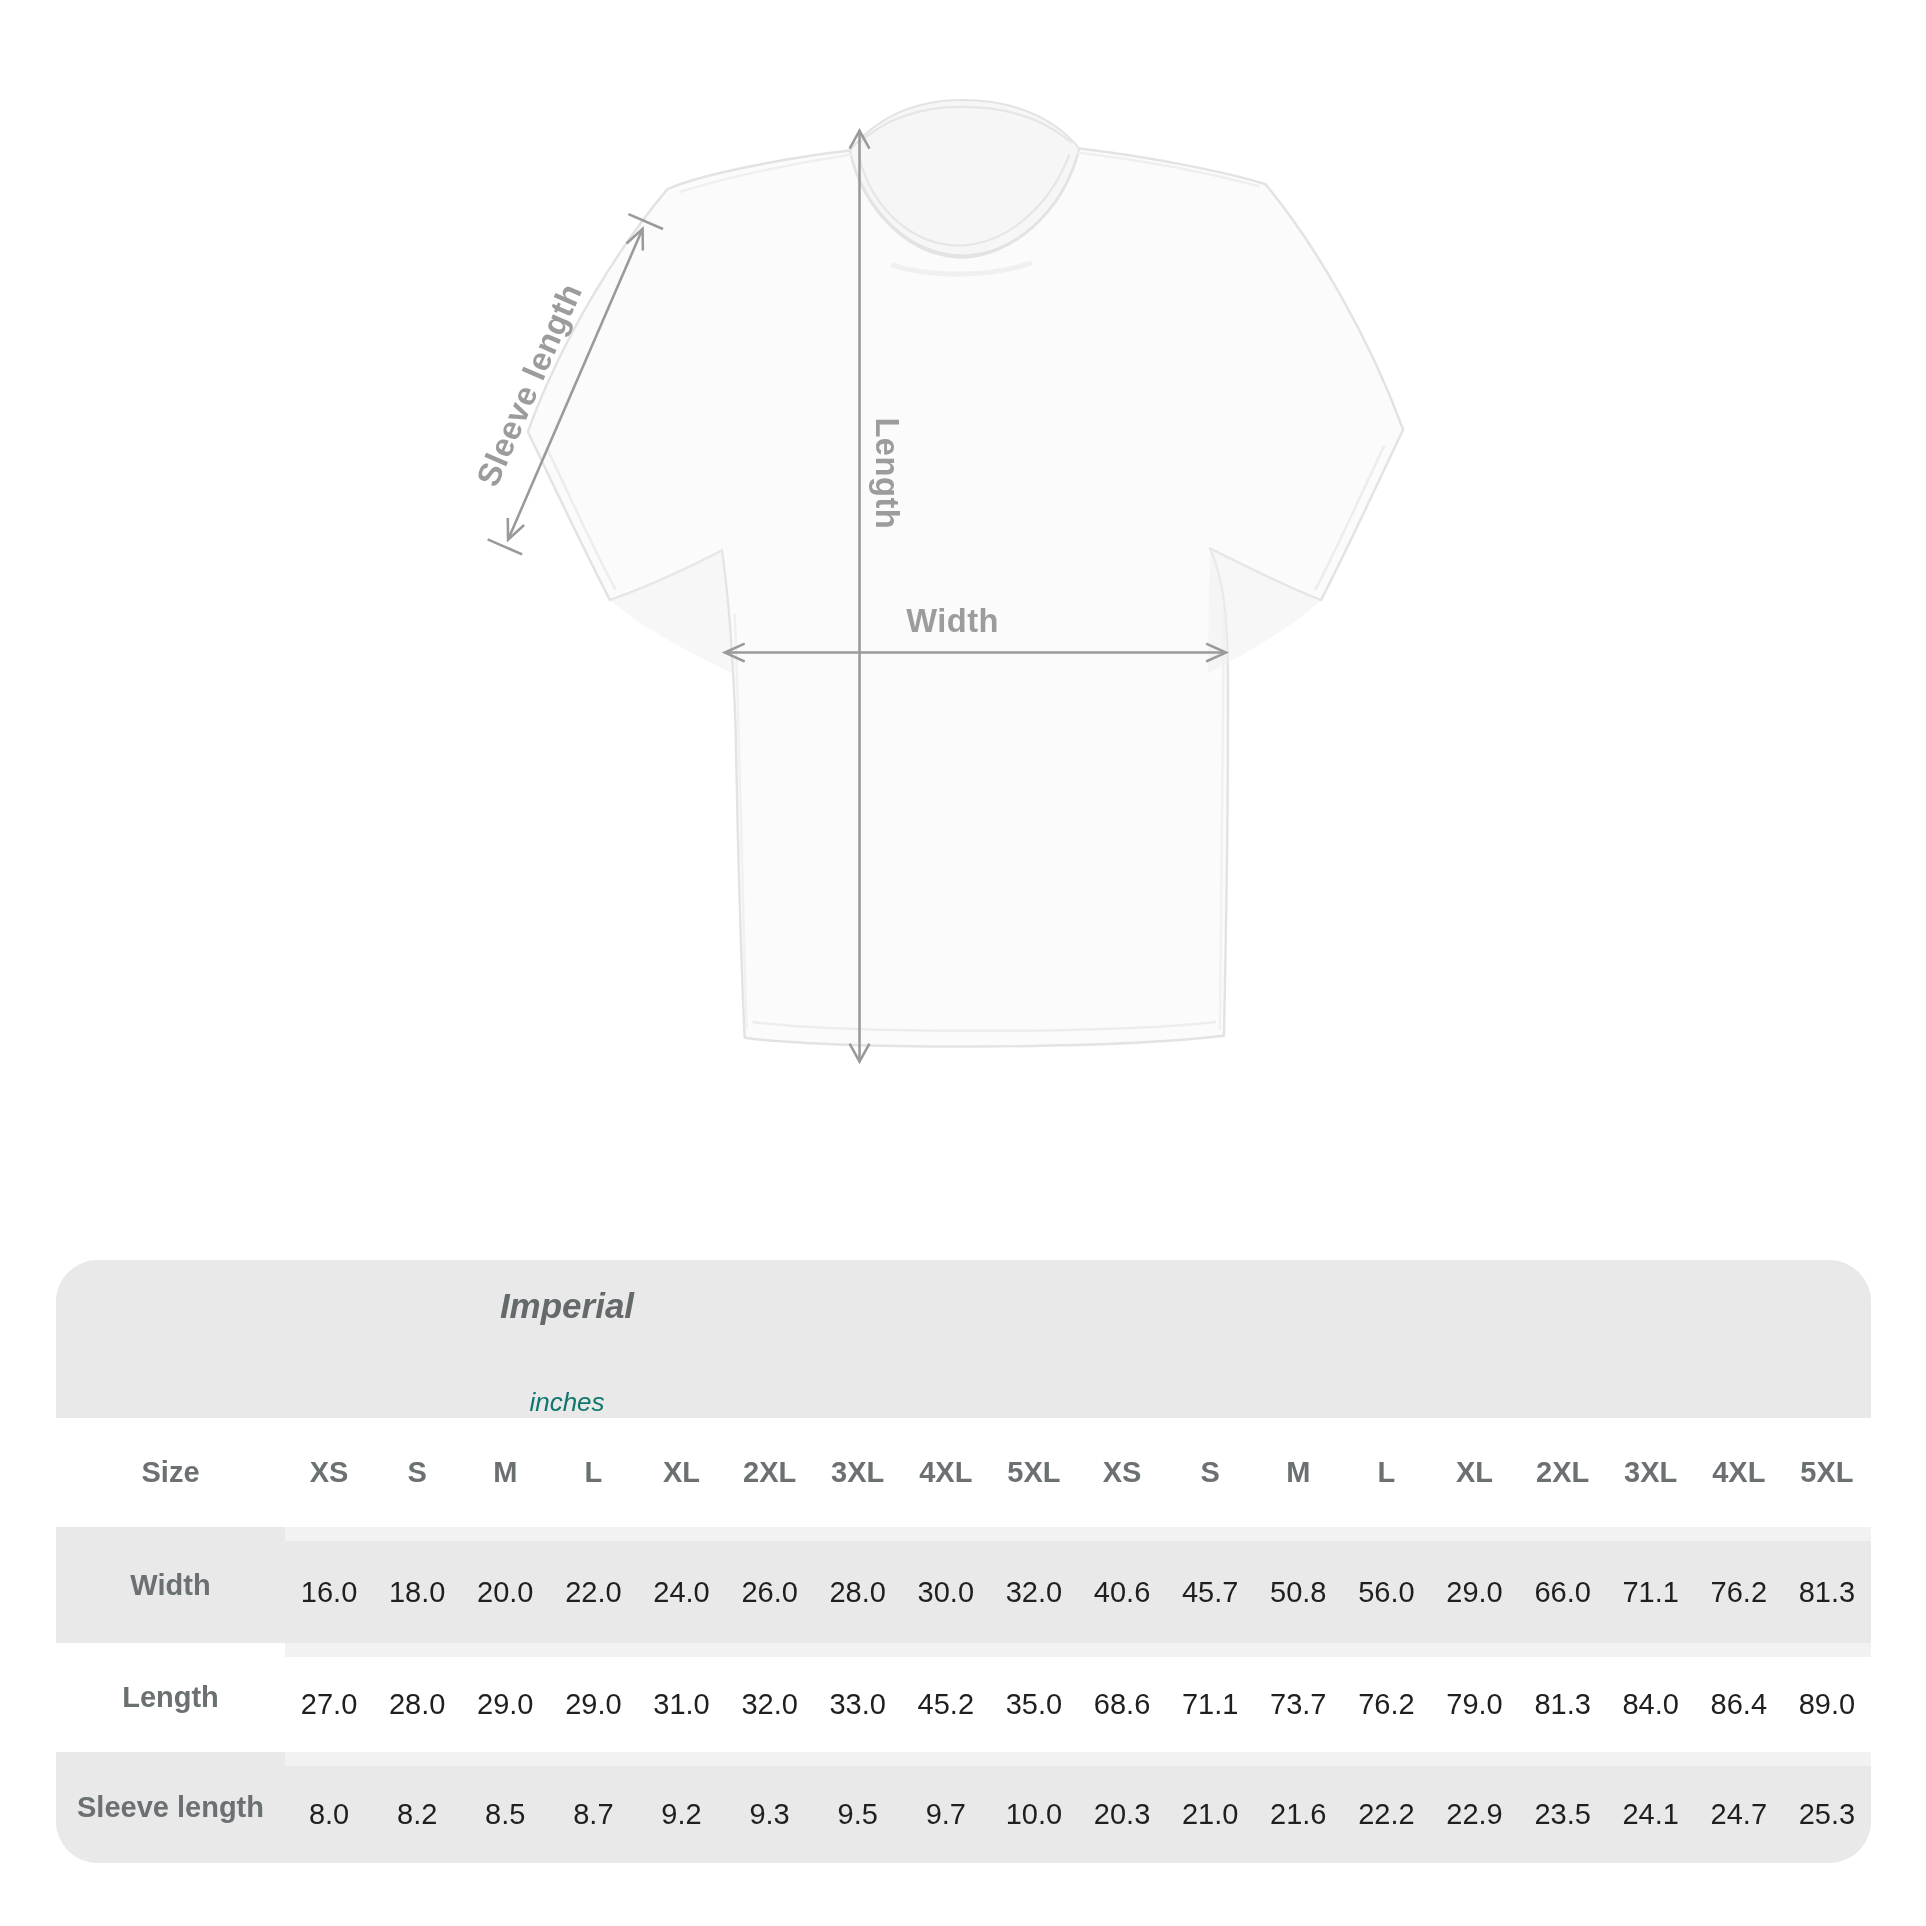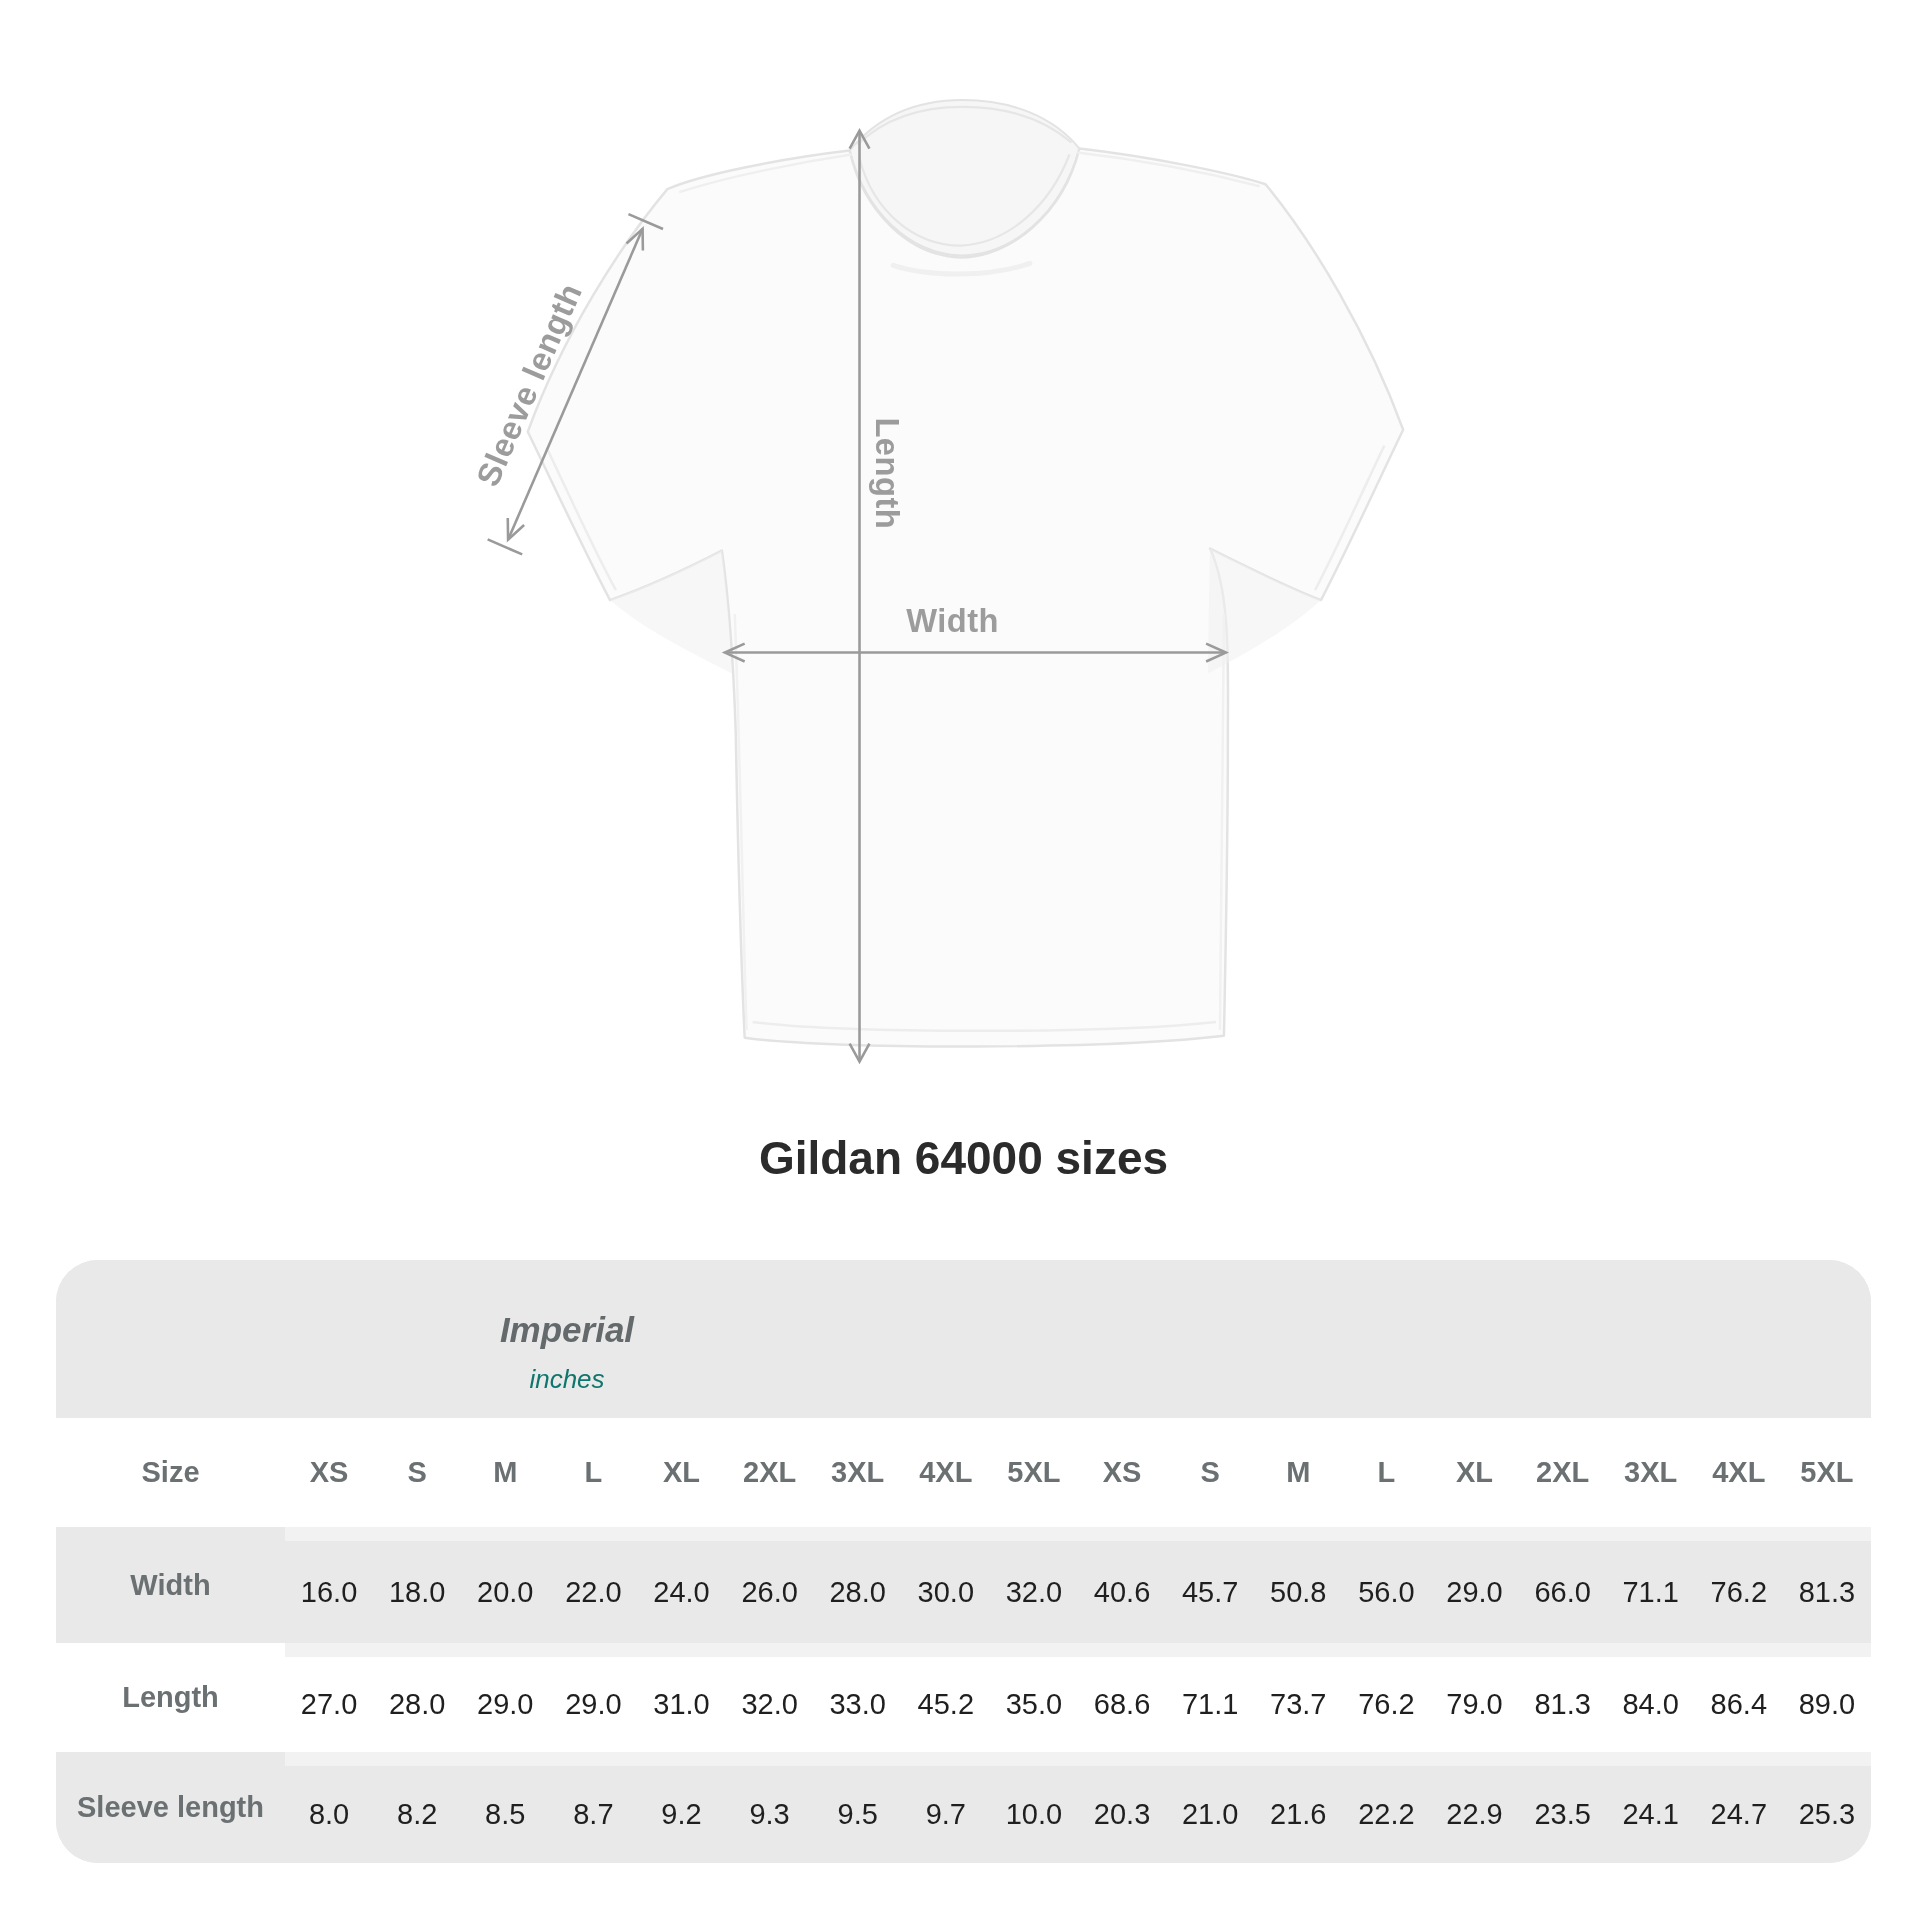--- a/index.html
+++ b/index.html
@@ -52,21 +52,21 @@
   .band {
     height: 158px;
     display: grid;
     grid-template-columns: 1022px 1fr;
     background: #e9e9e9;
   }
   .band-group {
     display: flex;
     flex-direction: column;
     align-items: center;
-    justify-content: center;
+    justify-content: space-between;
     padding-top: 26px;
     gap: 14px;
   }
   .group-label {
     font-size: 35px;
     font-weight: bold;
     font-style: italic;
     color: #64696b;
   }
   .group-sub {
@@ -159,21 +159,20 @@
     <g transform="translate(581 388) rotate(-66.6)">
       <line class="dim-line" x1="-171" y1="0" x2="171" y2="0"></line>
       <polyline class="dim-line" points="-151,-9 -171,0 -151,9"></polyline>
       <polyline class="dim-line" points="151,-9 171,0 151,9"></polyline>
       <line class="dim-line" x1="-179" y1="-19" x2="-179" y2="19"></line>
       <line class="dim-line" x1="179" y1="-19" x2="179" y2="19"></line>
       <text class="dim-label" x="-19" y="-40" text-anchor="middle" dominant-baseline="middle">Sleeve length</text>
     </g>
   </svg>
 
-  <h1 class="page-title">Gildan 64000 sizes</h1>
 
   <div class="size-table">
     <div class="band">
       <div class="band-group">
         <div class="group-label">Imperial</div>
         <div class="group-sub">inches</div>
       </div>
     </div>
     <div class="grid" id="table-grid">
         <div class="cell c-white c-head">Size</div>

